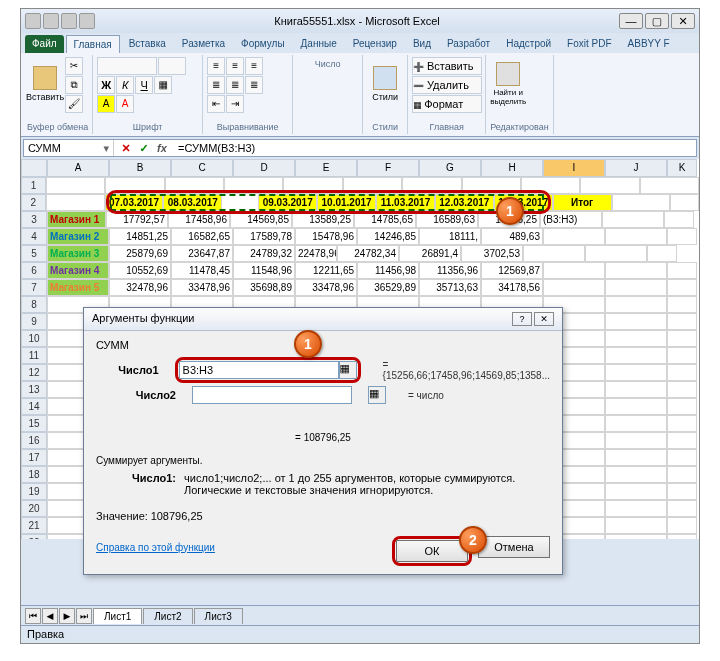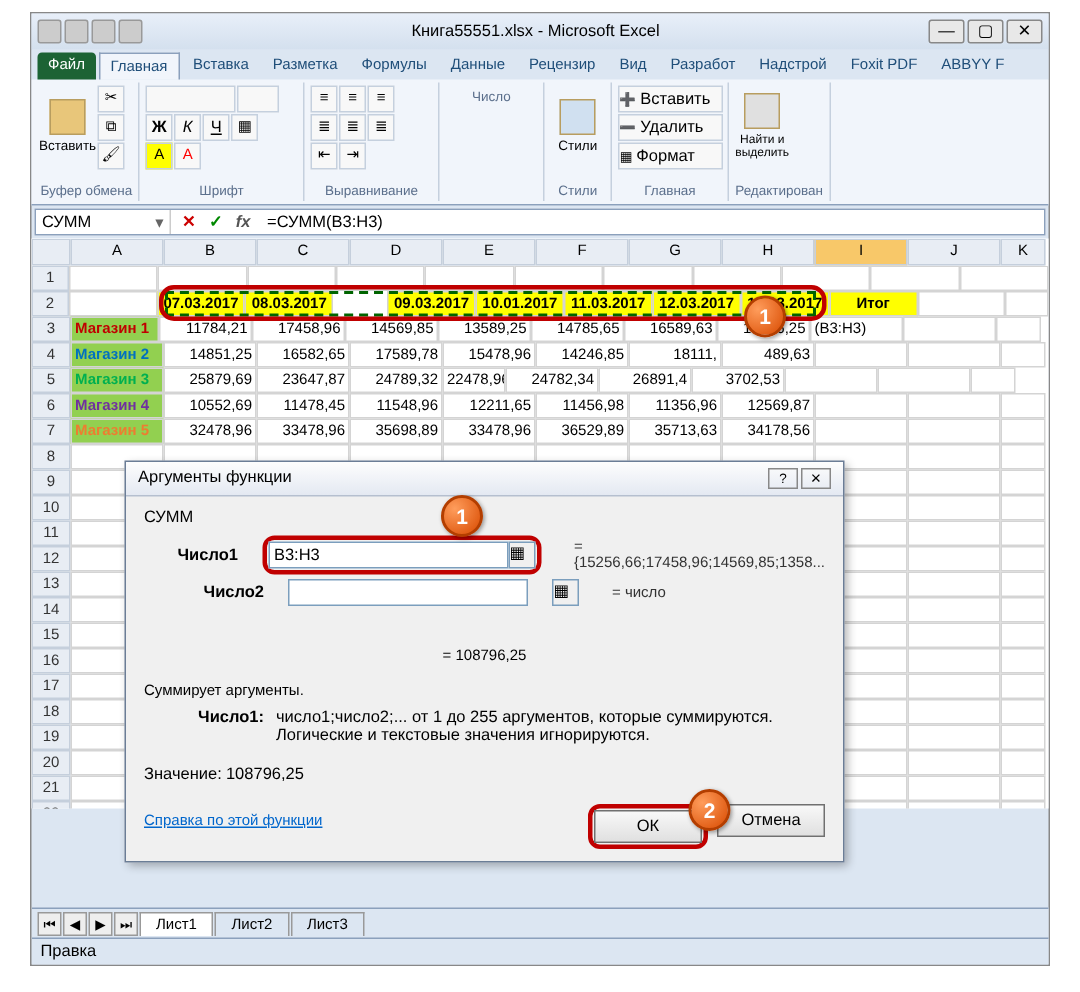--- a/index.html
+++ b/index.html
@@ -252,21 +252,21 @@
           <div class="cell h" style="width: 62px;">11.03.2017</div>
           <div class="cell h" style="width: 62px;">12.03.2017</div>
           <div class="cell h" style="width: 62px;">13.03.2017</div>
           <div class="cell h" style="width: 62px;">Итог</div>
           <div class="cell " style="width: 62px;"></div>
           <div class="cell " style="width: 30px;"></div>
         </div>
         <div class="row">
           <div class="rowhead">3</div>
           <div class="cell rn r1" style="width: 59px;">Магазин 1</div>
-          <div class="cell " style="width: 62px;">11784,21</div>
+          <div class="cell " style="width: 62px;">17792,57</div>
           <div class="cell " style="width: 62px;">17458,96</div>
           <div class="cell " style="width: 62px;">14569,85</div>
           <div class="cell " style="width: 62px;">13589,25</div>
           <div class="cell " style="width: 62px;">14785,65</div>
           <div class="cell " style="width: 62px;">16589,63</div>
           <div class="cell " style="width: 62px;">16546,25</div>
           <div class="cell edit" style="width: 62px;">(B3:H3)</div>
           <div class="cell " style="width: 62px;"></div>
           <div class="cell " style="width: 30px;"></div>
         </div>

